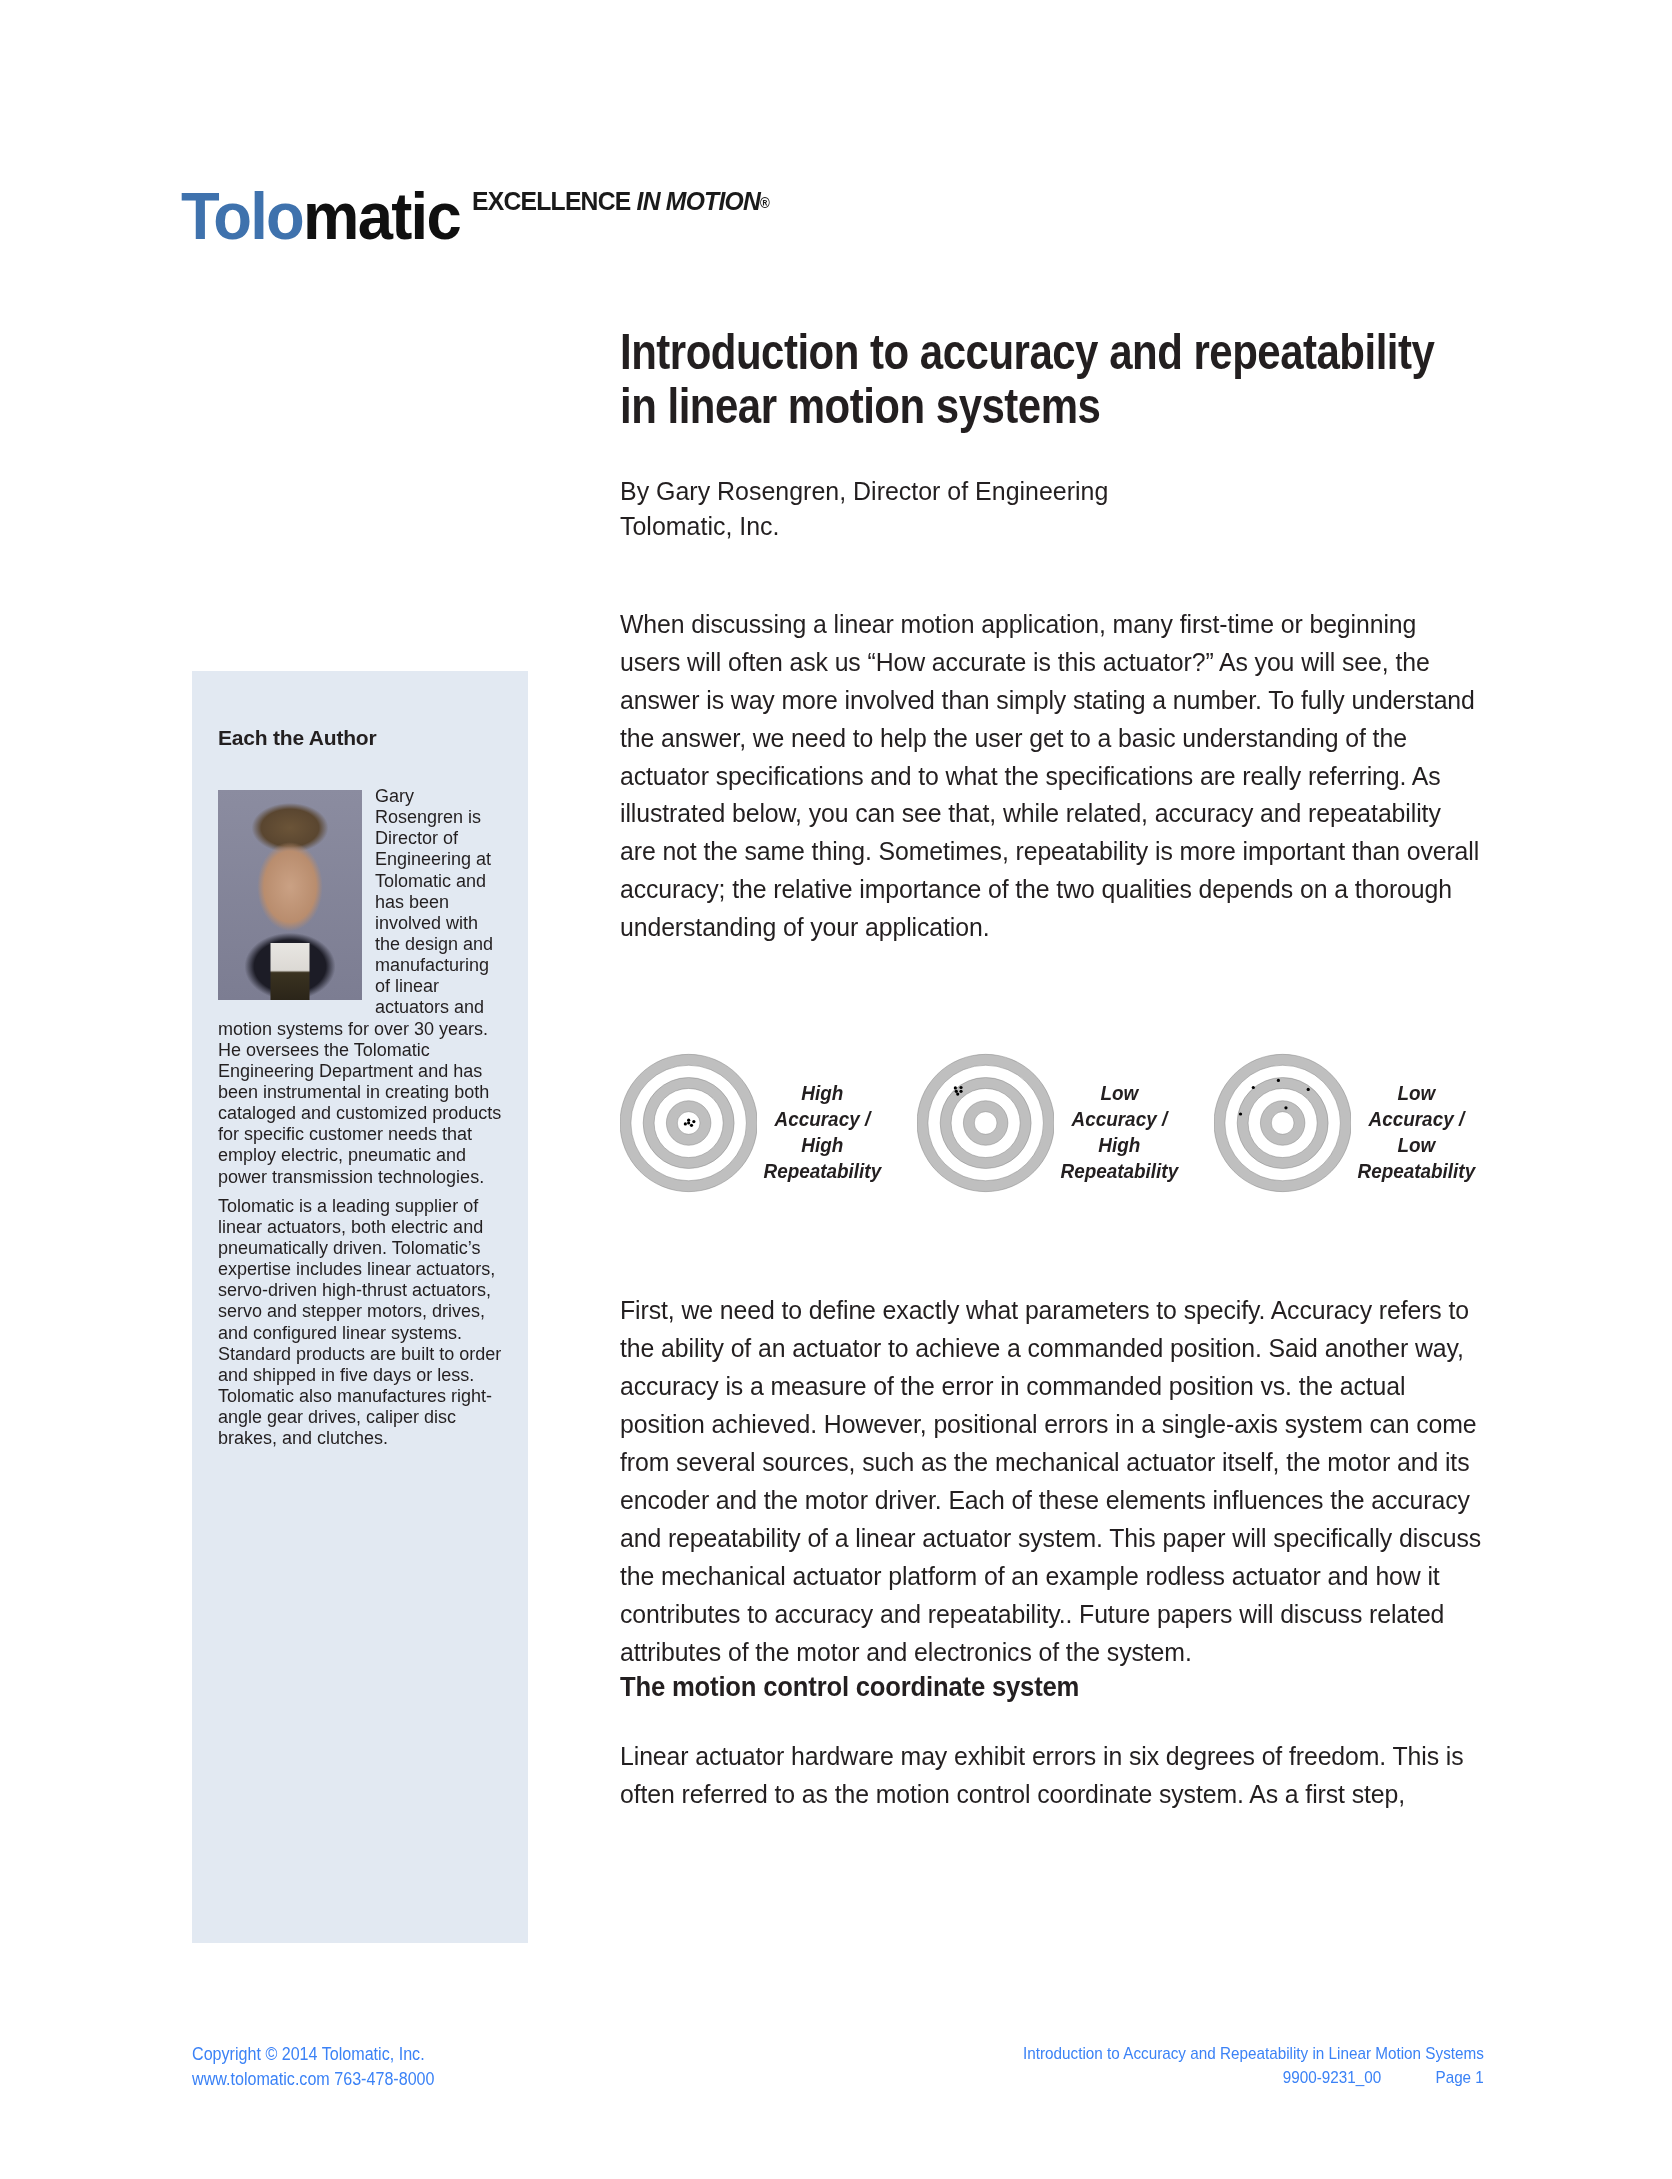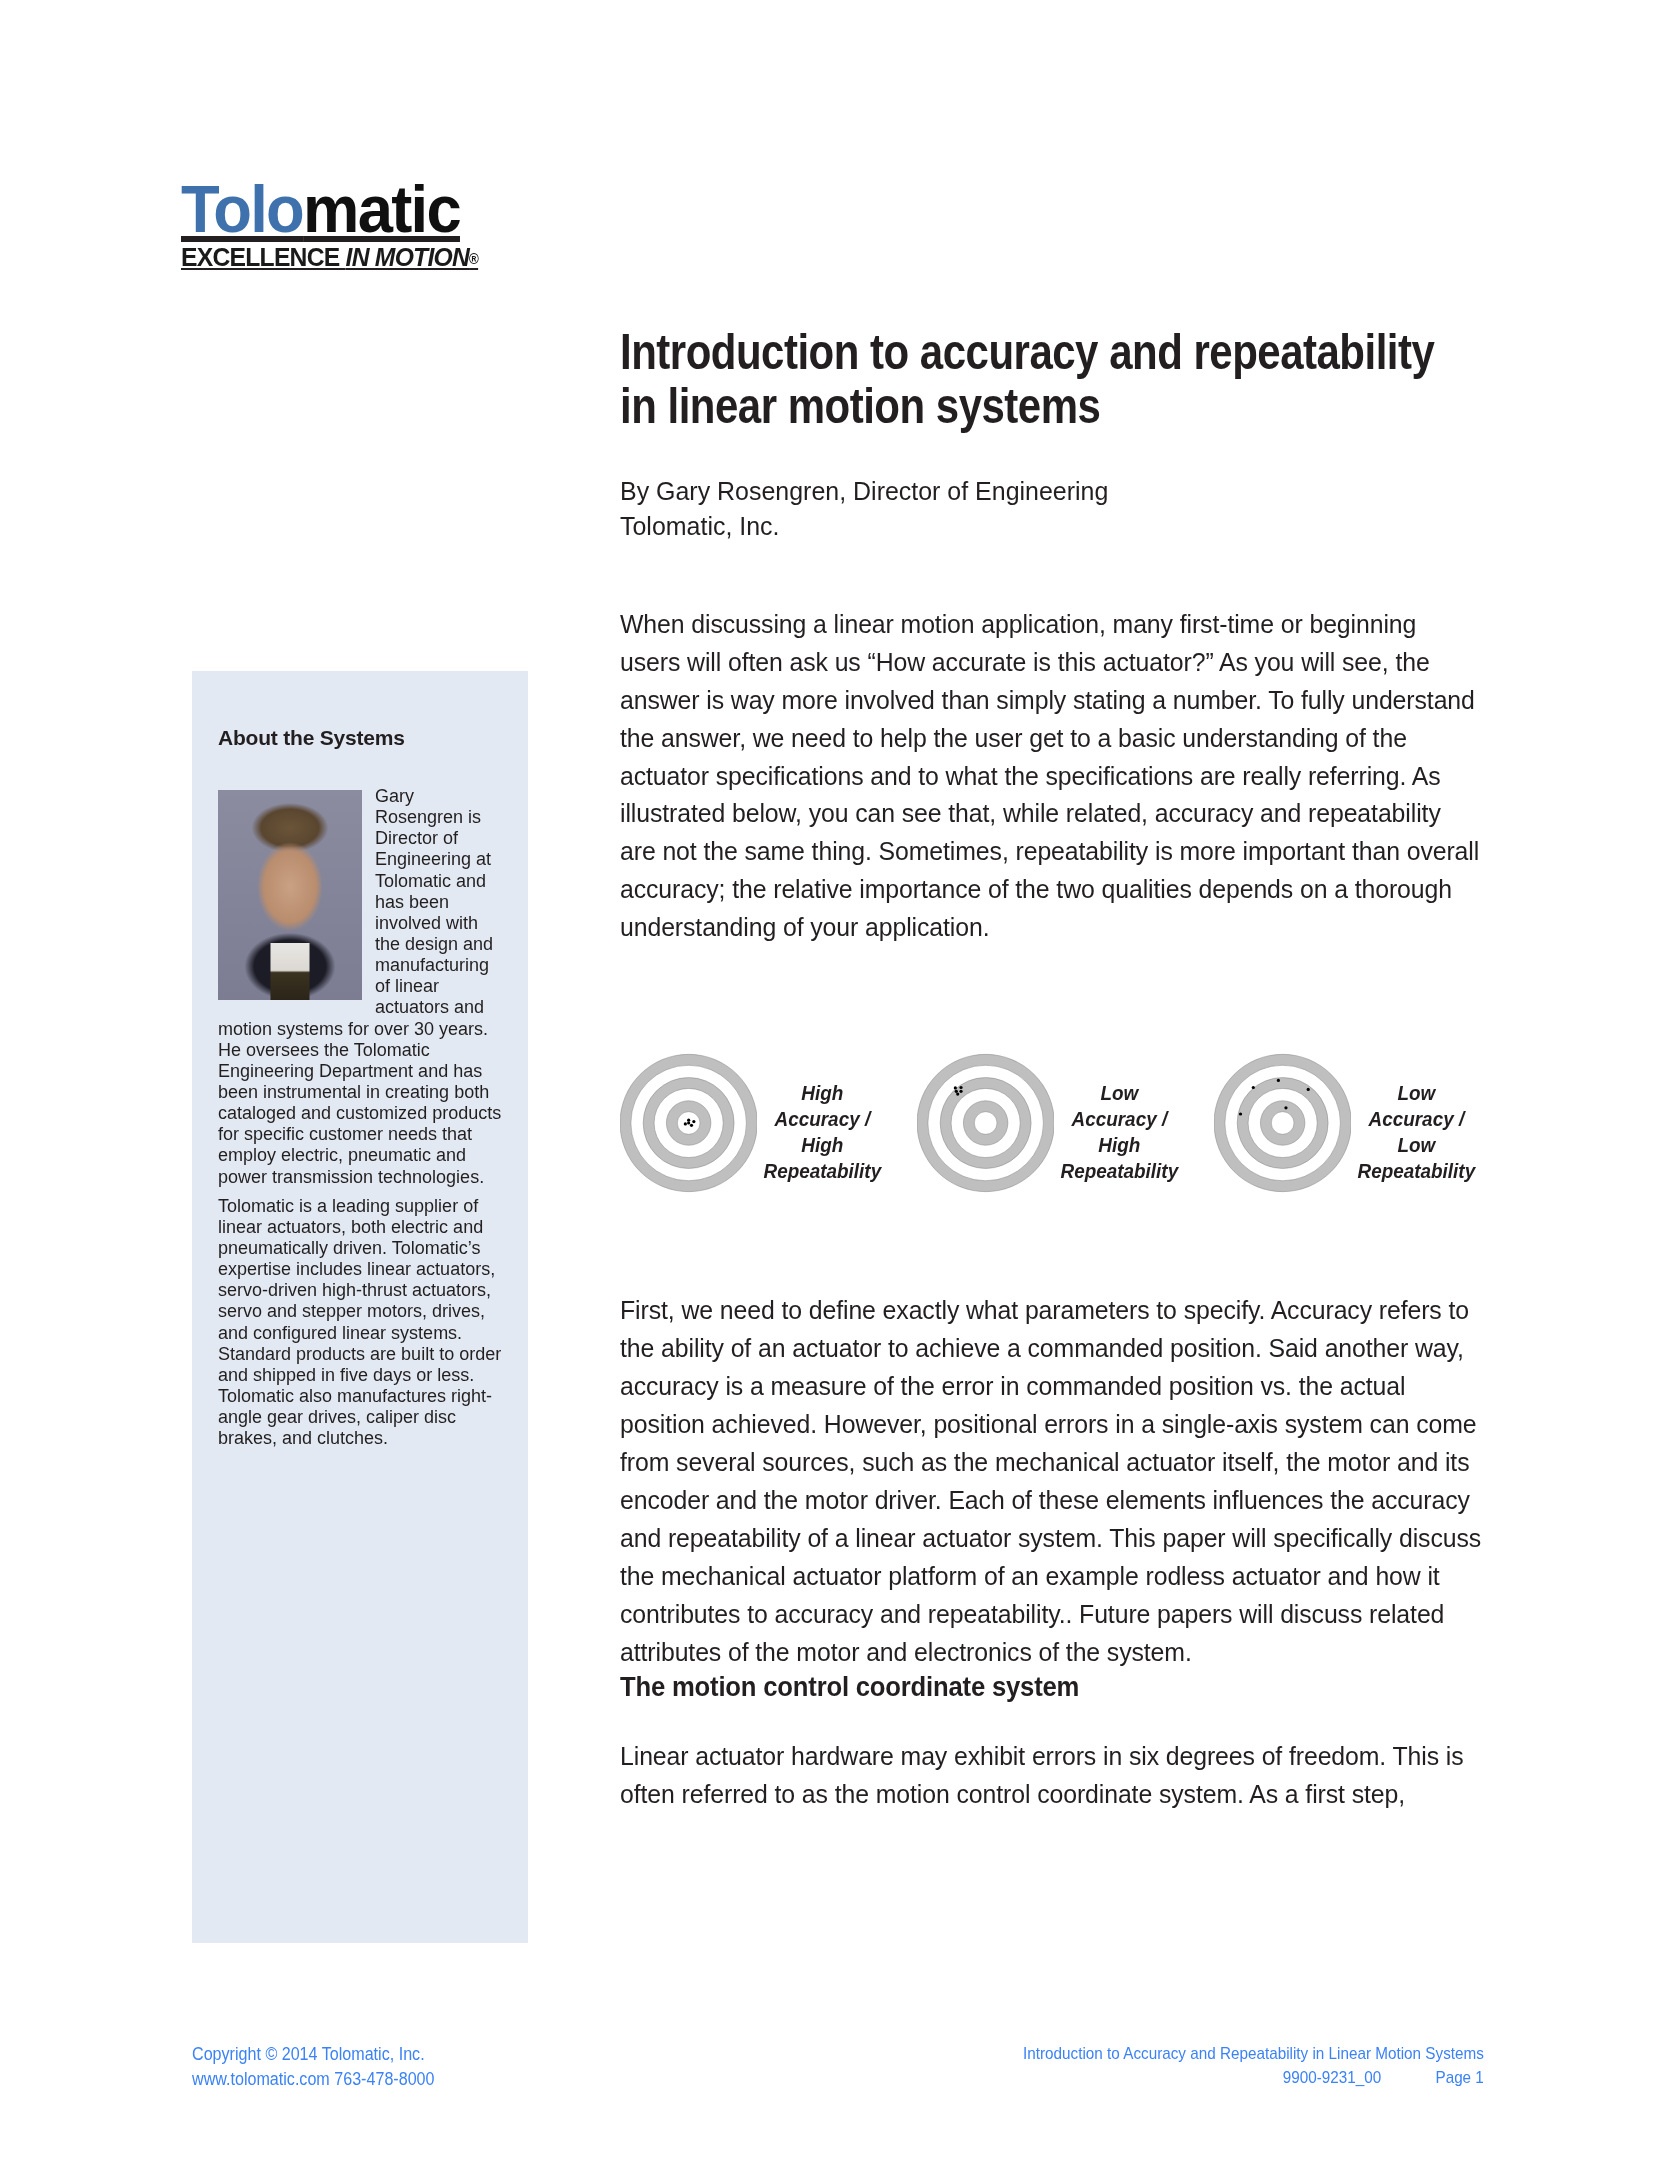--- a/index.html
+++ b/index.html
@@ -19,30 +19,29 @@
   .page {
     position: absolute;
     inset: 0;
     background: #ffffff;
   }
 
   
   .logo-block {
     position: absolute;
     left: 181px;
-    top: 172px;
+    top: 179px;
     width: 392px;
     height: 129px;
     background: #ffffff;
     display: flex;
-    flex-direction: column;
+    flex-direction: row;
     justify-content: flex-start;
     padding-top: 5.5px;
     box-sizing: border-box;
-    text-decoration: underline;
   }
   .logo-word {
     font-family: "Liberation Sans", sans-serif;
     font-weight: bold;
     font-size: 66px;
     letter-spacing: -1.8px;
     line-height: 0.95;
     white-space: nowrap;
     transform: scaleX(0.96);
     transform-origin: left center;
@@ -239,21 +238,21 @@
 
 <div class="page">
 
   <div class="logo-block">
     <div class="logo-word"><span class="logo-blue">Tolo</span><span class="logo-black">matic</span></div>
     <div class="logo-tag"><span>EXCELLENCE </span><span class="it">IN MOTION</span><span class="reg">®</span></div>
   </div>
 
   <aside class="sidebar">
     <div class="sidebar-inner">
-      <div class="sidebar-title">About the Systems</div>
+      <div class="sidebar-title">Each the Author</div>
       <div class="sidebar-body">
         <div class="author-photo"></div>
         <p>Gary Rosengren is Director of Engineering at Tolomatic and has been involved with the design and manufacturing of linear actuators and motion systems for over 30 years. He oversees the Tolomatic Engineering Department and has been instrumental in creating both cataloged and customized products for specific customer needs that employ electric, pneumatic and power transmission technologies.</p>
         <p>Tolomatic is a leading supplier of linear actuators, both electric and pneumatically driven. Tolomatic’s expertise includes linear actuators, servo-driven high-thrust actuators, servo and stepper motors, drives, and configured linear systems. Standard products are built to order and shipped in five days or less. Tolomatic also manufactures right-angle gear drives, caliper disc brakes, and clutches.</p>
       </div>
     </div>
   </aside>
 
   <main class="main">
     <h1 class="doc-title">Introduction to accuracy and repeatability in linear motion systems</h1>

